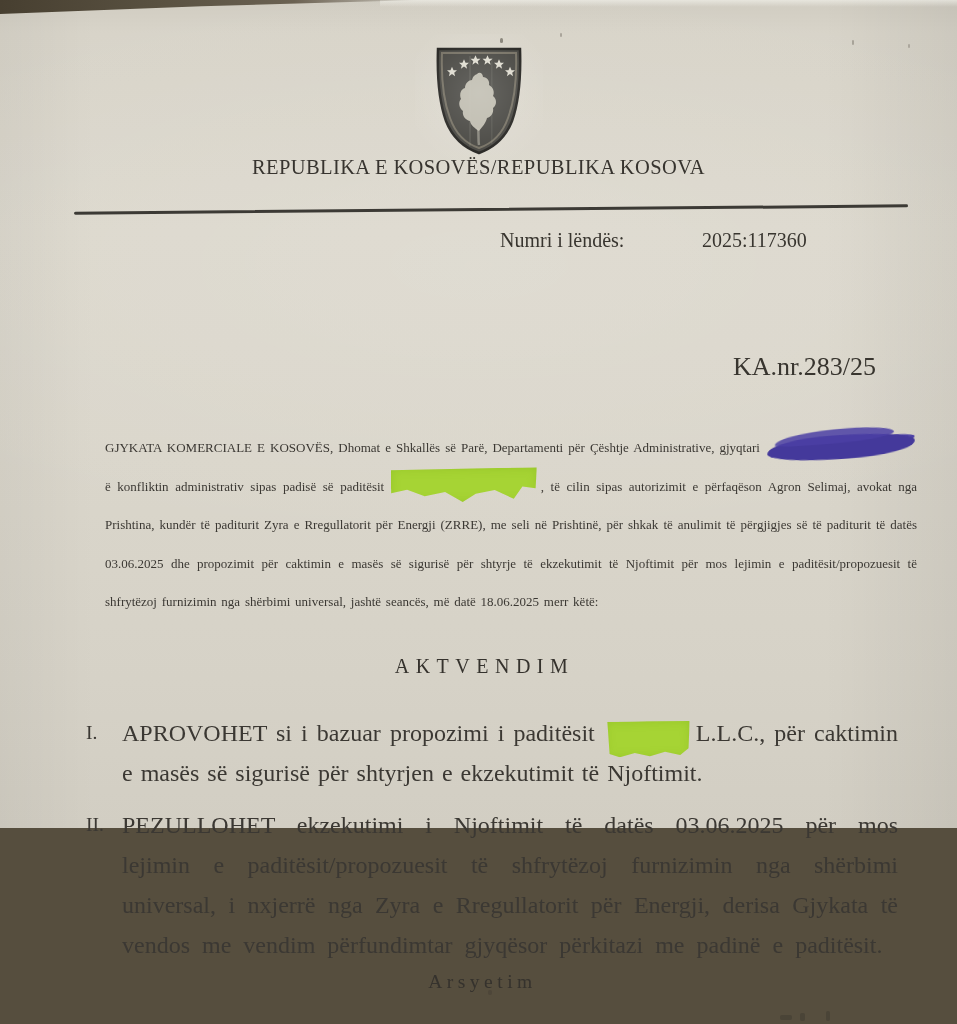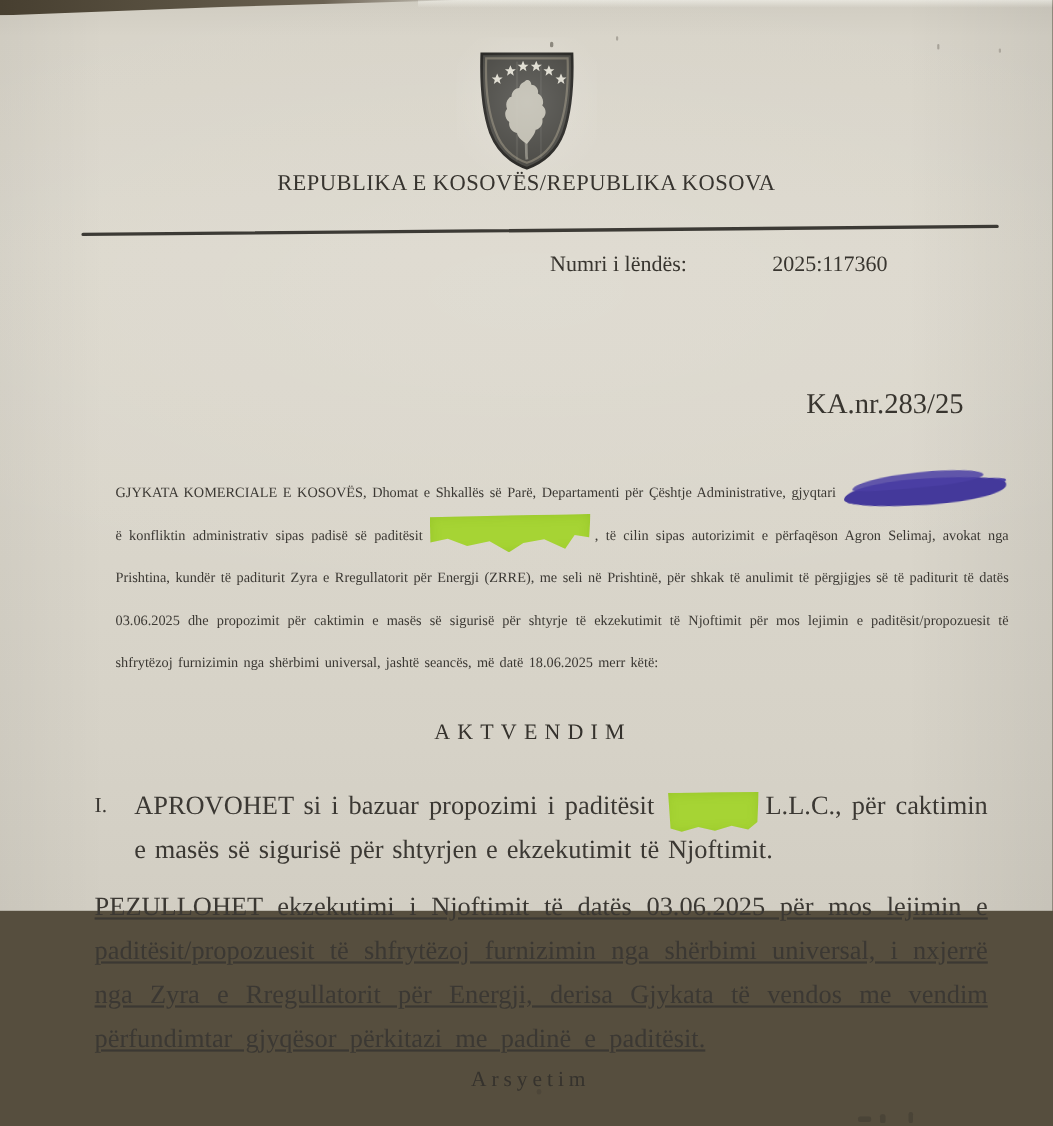--- a/index.html
+++ b/index.html
@@ -58,21 +58,21 @@
   }
   .heading-aktvendim{top:655px;font-size:20px;letter-spacing:6.5px;padding-left:6px;}
   .heading-arsyetim{top:971px;font-size:19.5px;letter-spacing:4.5px;padding-left:4px;}
 
   .item{position:absolute;left:86px;width:812px;display:flex;color:#3b3833;}
   .item-1{top:713px;}
   .item-2{top:805px;}
   .item-marker{width:36px;flex:0 0 36px;font-size:19.5px;line-height:40px;}
   .item-content{flex:1;font-size:24px;line-height:40px;text-align:justify;}
   .item-1 .item-content{word-spacing:2px;}
-  .item-2 .item-content{word-spacing:6px;text-decoration:underline;}
+  .item-2 .item-content{word-spacing:6px;}
 
   
   .marker-redaction{
     display:inline-block;width:148px;height:24px;vertical-align:-3px;
     background:#44399b;border-radius:46% 54% 48% 52% / 62% 42% 58% 42%;
     transform:rotate(-4deg);position:relative;filter:blur(0.7px);
     box-shadow:6px -4px 0 -6px #4c41a6, -4px 3px 0 -7px #4c41a6;
     margin:0 2px -4px 2px;
   }
   .marker-redaction::after{
@@ -142,20 +142,21 @@
 
   <div class="heading-center heading-aktvendim">AKTVENDIM</div>
 
   <div class="item item-1">
     <div class="item-marker">I.</div>
     <div class="item-content"><span>APROVOHET si i bazuar propozimi i paditësit</span>
       <span class="hl-redaction hl-2"></span><span>L.L.C., për caktimin e masës së sigurisë për shtyrjen e ekzekutimit të Njoftimit.</span></div>
   </div>
 
   <div class="item item-2">
+    <div class="item-marker">II.</div>
     <div class="item-content">PEZULLOHET ekzekutimi i Njoftimit të datës 03.06.2025 për mos lejimin e paditësit/propozuesit të shfrytëzoj furnizimin nga shërbimi universal, i nxjerrë nga Zyra e Rregullatorit për Energji, derisa Gjykata të vendos me vendim përfundimtar gjyqësor përkitazi me padinë e paditësit.</div>
   </div>
 
   <div class="heading-center heading-arsyetim">Arsyetim</div>
 
   <div class="speck" style="left:500px;top:38px;width:3px;height:5px;"></div>
   <div class="speck" style="left:560px;top:33px;width:2px;height:4px;opacity:.6;"></div>
   <div class="speck" style="left:852px;top:40px;width:2px;height:5px;opacity:.6;"></div>
   <div class="speck" style="left:908px;top:44px;width:2px;height:4px;opacity:.5;"></div>
   <div class="speck" style="left:488px;top:990px;width:4px;height:5px;opacity:.7;"></div>

